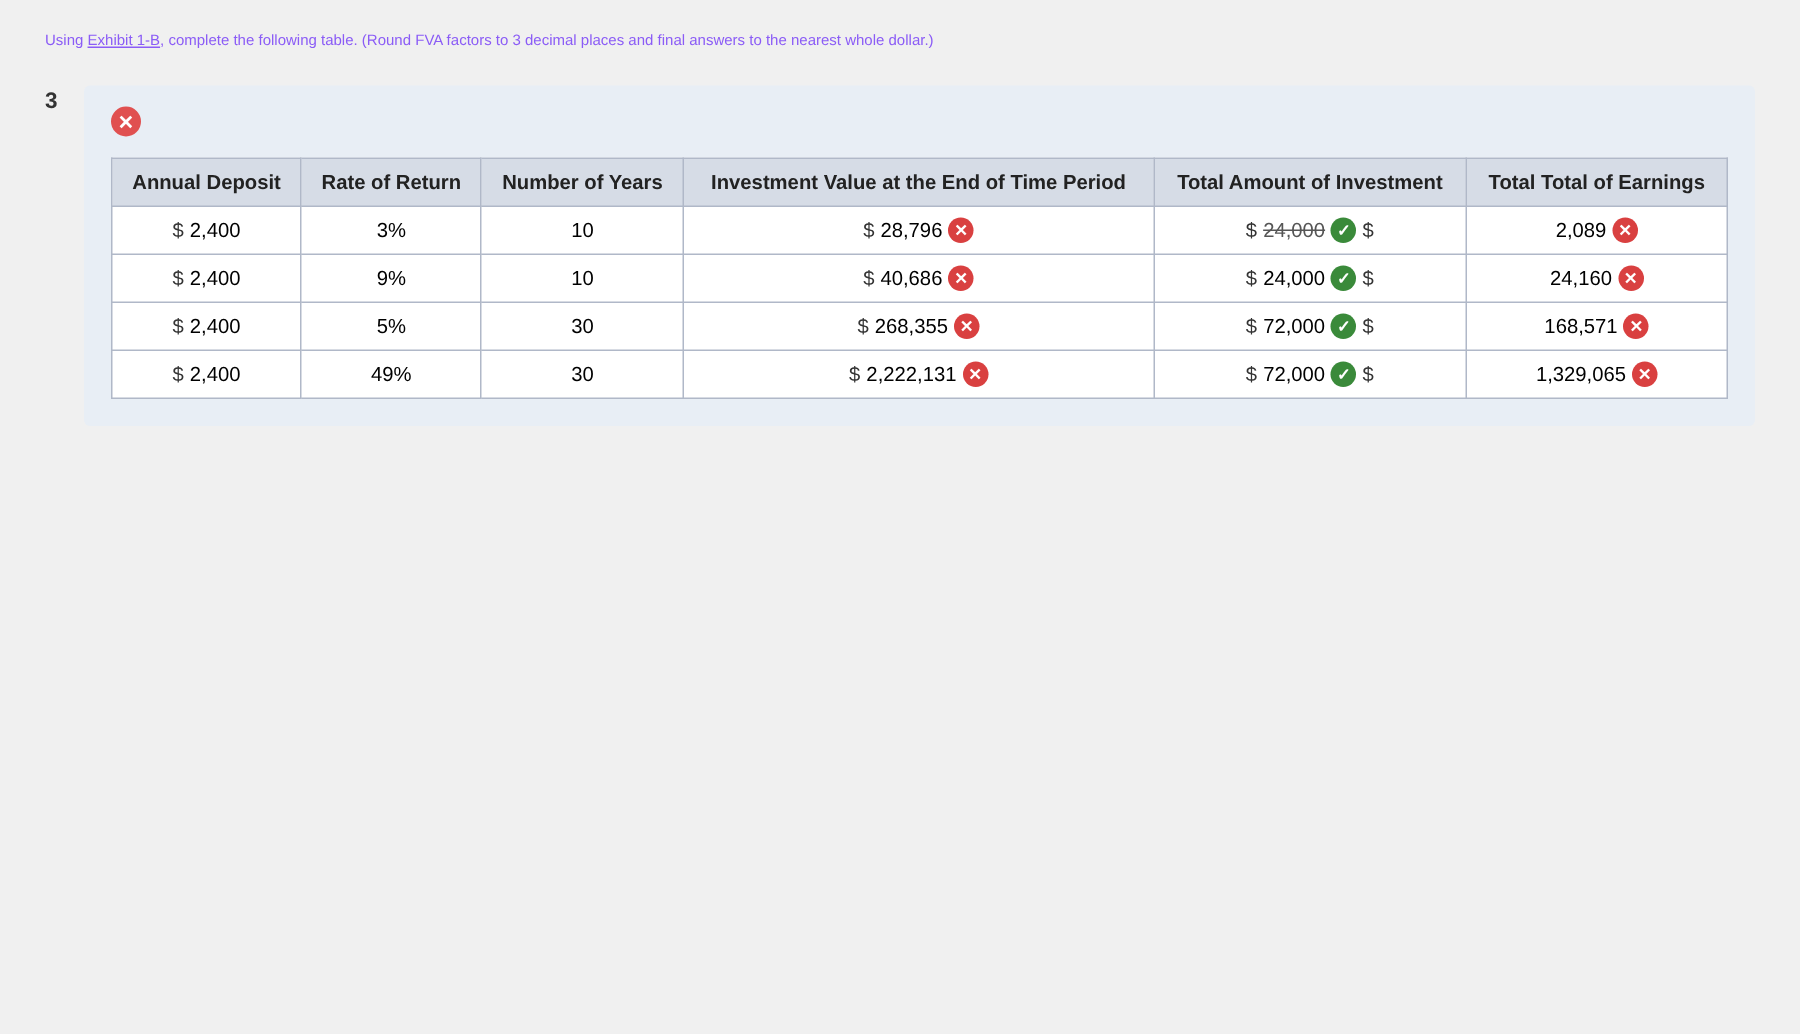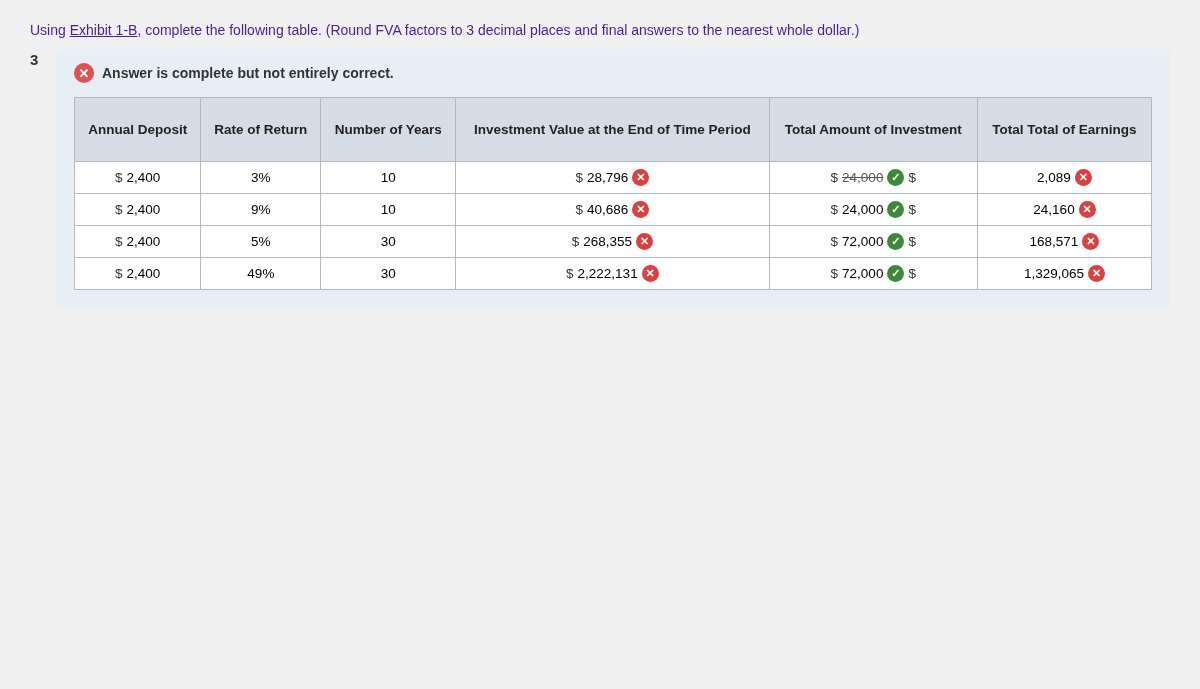--- a/index.html
+++ b/index.html
@@ -12,23 +12,23 @@
       display: flex;
       align-items: flex-start;
       padding: 20px 30px;
     }
 
     .page-container {
       width: 100%;
     }
 
     .instructions {
-      font-size: 14px;
-      color: #4c1d95;
-      margin-bottom: 8px;
+      font-size: 10px;
+      color: #8b5cf6;
+      margin-bottom: 22px;
       line-height: 1.5;
     }
 
     .instructions .underline {
       text-decoration: underline;
     }
 
     .question-wrapper {
       display: flex;
       align-items: flex-start;
@@ -77,21 +77,21 @@
     .data-table {
       border-collapse: collapse;
       width: 100%;
       background: white;
       font-size: 13.5px;
     }
 
     .data-table th {
       background: #d6dce6;
       border: 1px solid #b0b8c8;
-      padding: 24px 10px;
+      padding: 8px 10px;
       text-align: center;
       font-weight: 600;
       color: #222;
       vertical-align: middle;
     }
 
     .data-table td {
       border: 1px solid #b0b8c8;
       padding: 7px 10px;
       text-align: center;
@@ -152,21 +152,20 @@
   <p class="instructions">
     Using <span class="underline">Exhibit 1-B</span>, complete the following table. (Round FVA factors to 3 decimal places and final answers to the nearest whole dollar.)
   </p>
 
   <div class="question-wrapper">
     <div class="question-number">3</div>
 
     <div class="table-section">
       <div class="status-banner">
         <div class="status-icon-circle">✕</div>
-        <span>Answer is complete but not entirely correct.</span>
       </div>
 
       <table class="data-table">
         <thead>
           <tr>
             <th>Annual Deposit</th>
             <th>Rate of Return</th>
             <th>Number of Years</th>
             <th>Investment Value at the End of Time Period</th>
             <th>Total Amount of Investment</th>

